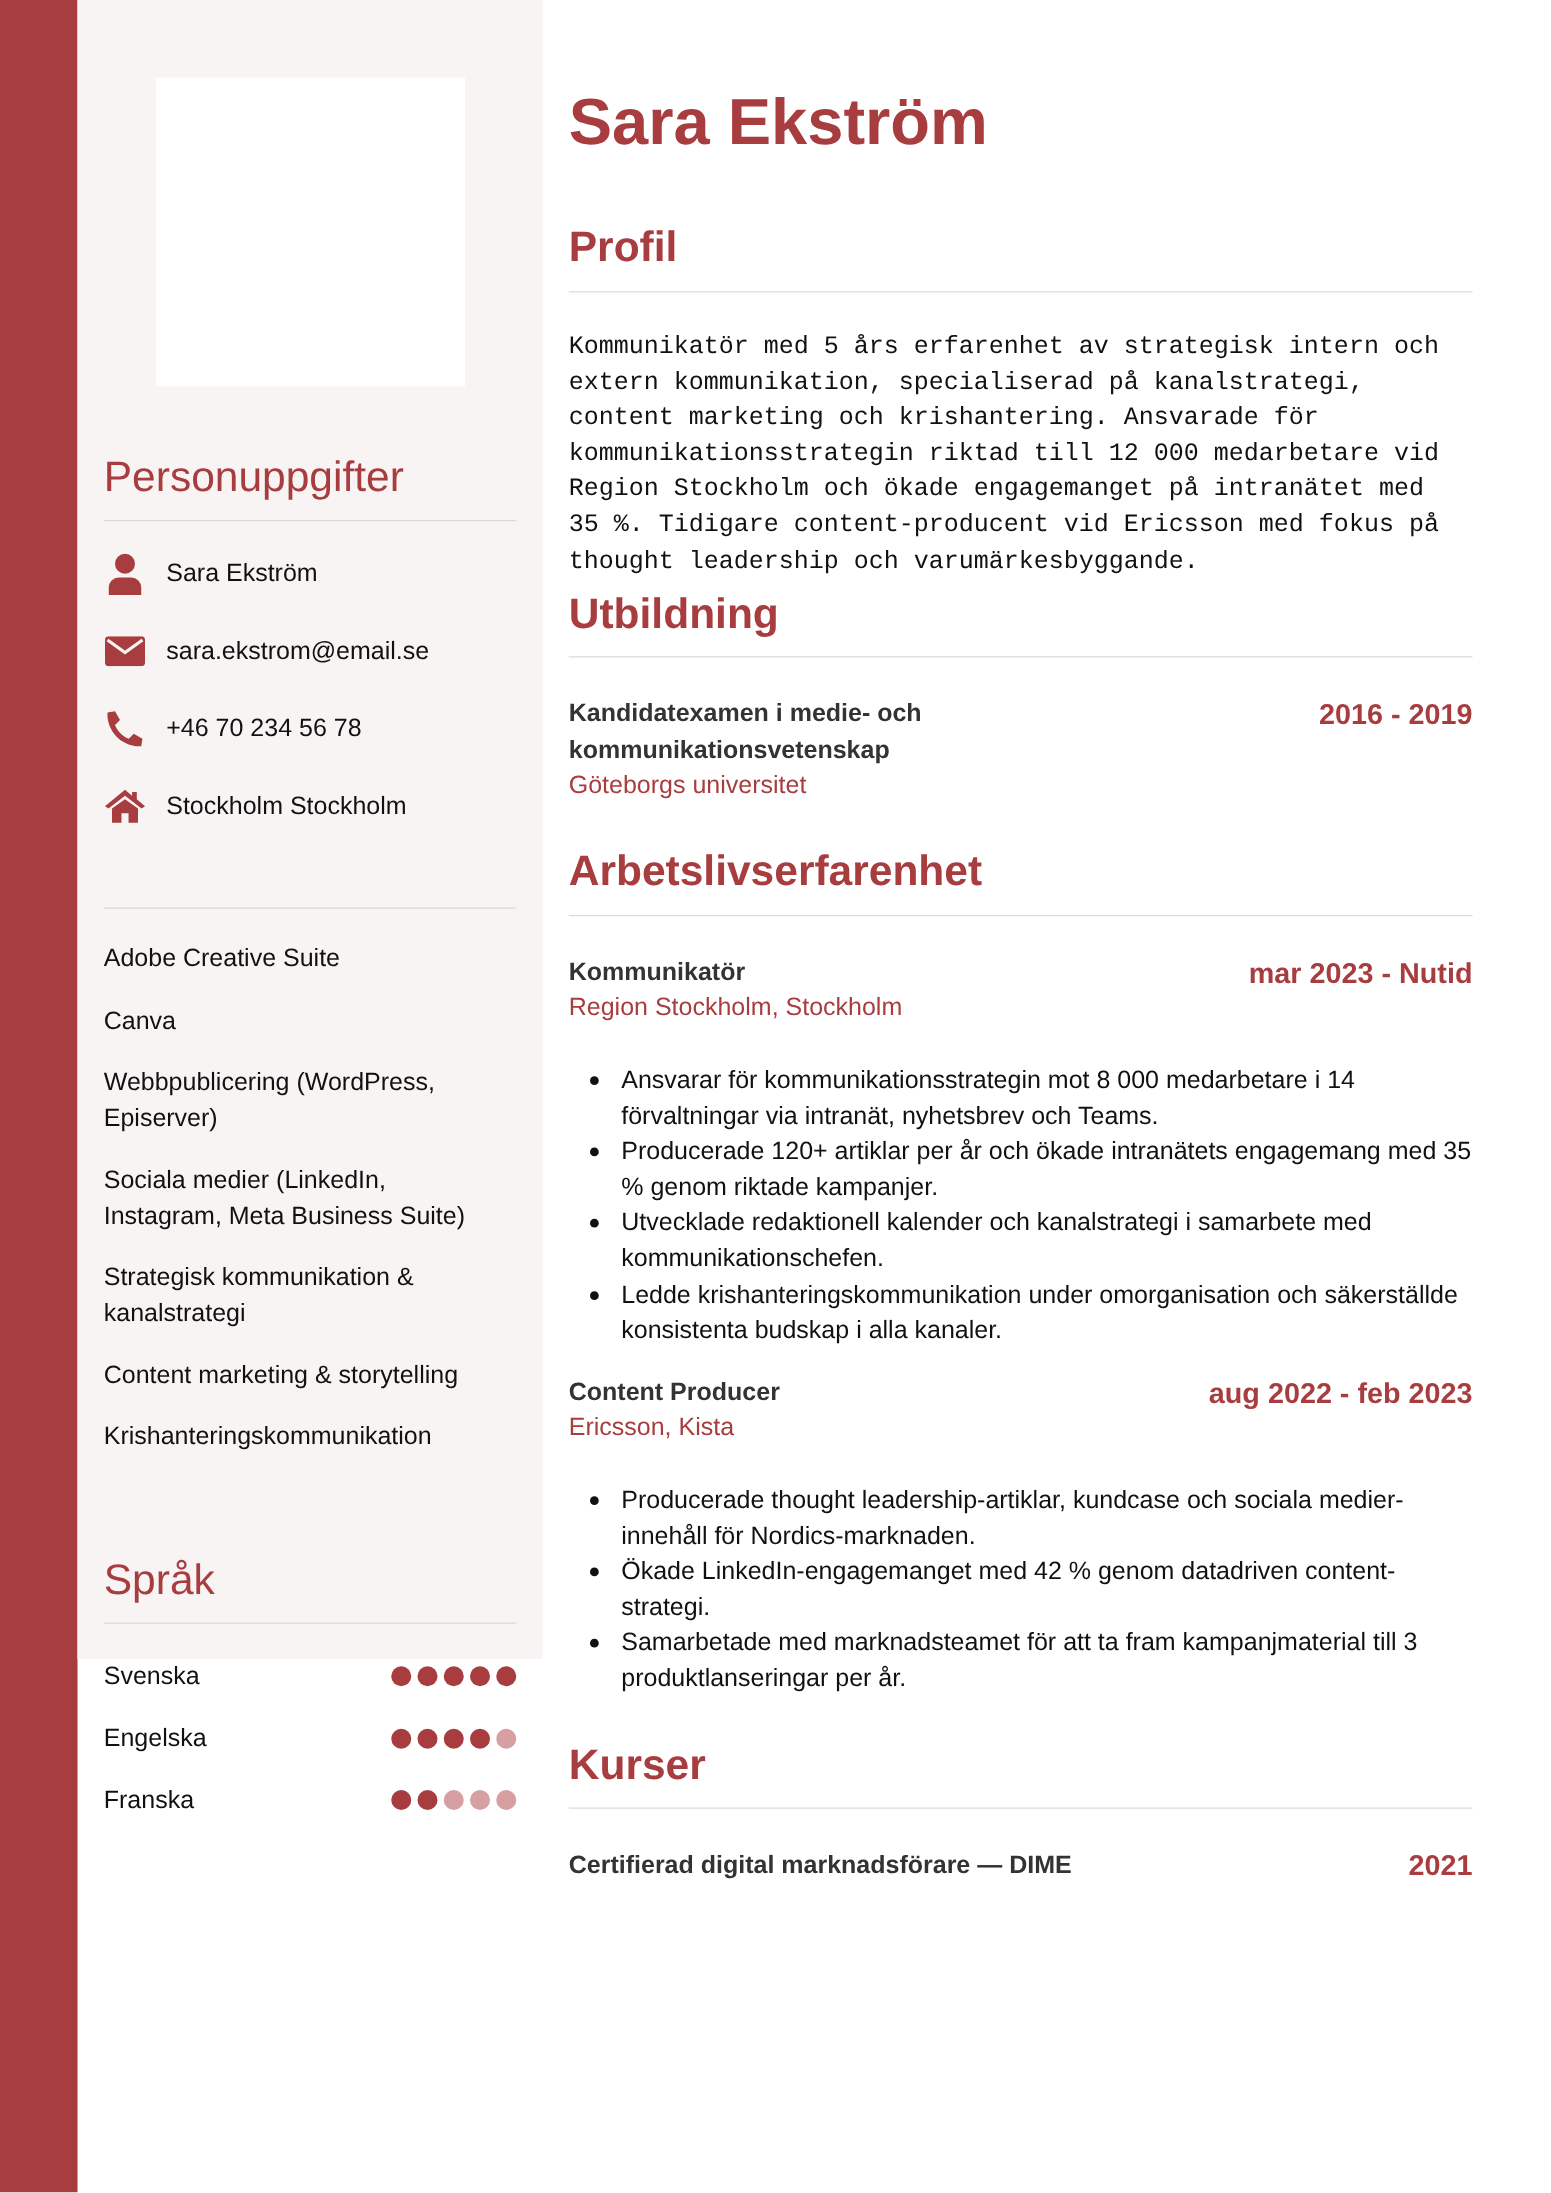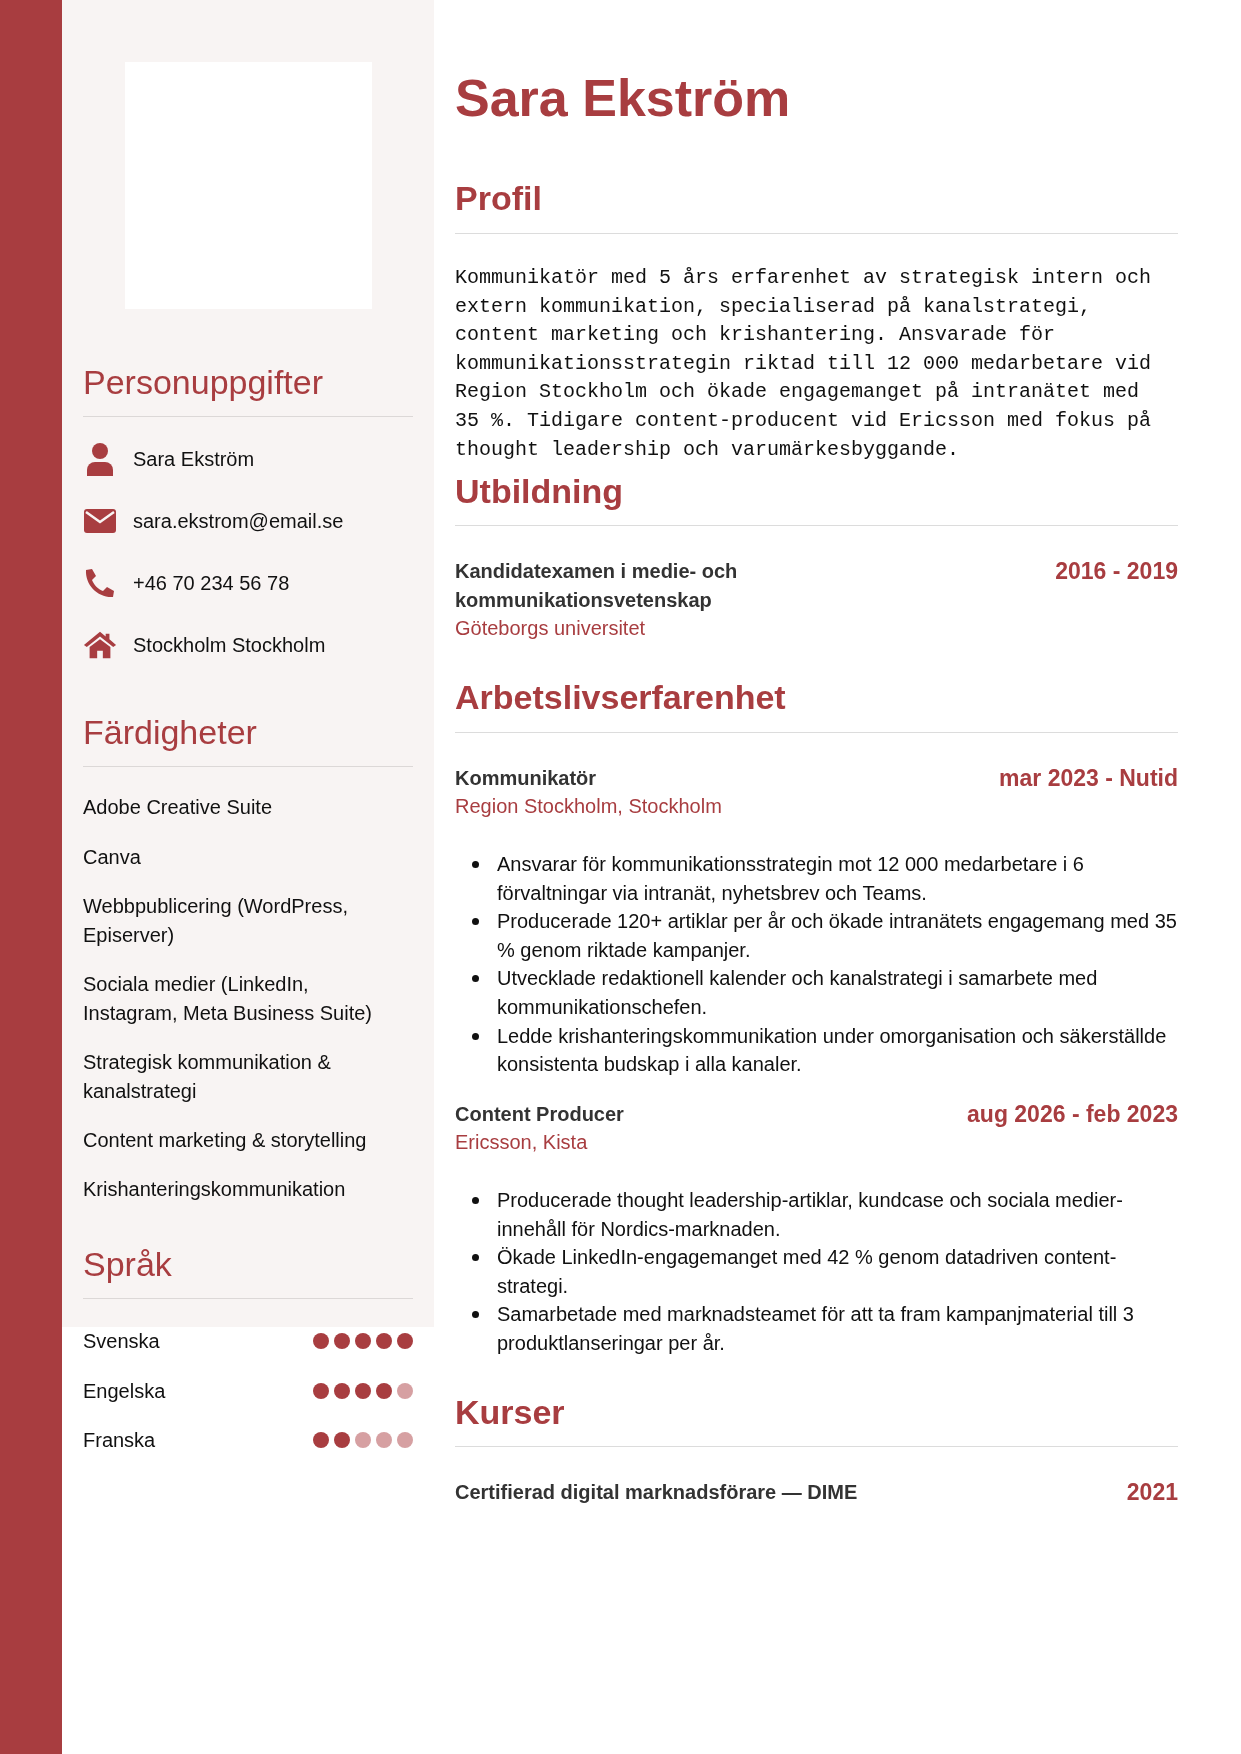--- a/index.html
+++ b/index.html
@@ -84,21 +84,20 @@
               <path d="M18 1 L1 15 L4 17 L18 6 L32 17 L35 15 L28 9 V3 H24 V6 Z"></path>
               <path d="M7 17 L18 9 L29 17 V29 H21 V21 H15 V29 H7 Z"></path>
             </svg>
         </span>
         <span class="contact-text">Stockholm Stockholm</span>
       </div>
     </div>
   </section>
 
   <section class="side-sec" style="top:712px;">
-    <h2 class="side-title">Färdigheter</h2>
     <div class="side-rule"></div>
     <div style="position:relative;">
       <div class="skill" style="top:26px;">Adobe Creative Suite</div>
       <div class="skill" style="top:76px;">Canva</div>
       <div class="skill" style="top:125px;">Webbpublicering (WordPress, Episerver)</div>
       <div class="skill" style="top:203px;">Sociala medier (LinkedIn, Instagram, Meta Business Suite)</div>
       <div class="skill" style="top:281px;">Strategisk kommunikation &amp; kanalstrategi</div>
       <div class="skill" style="top:359px;">Content marketing &amp; storytelling</div>
       <div class="skill" style="top:408px;">Krishanteringskommunikation</div>
     </div>
@@ -155,28 +154,28 @@
   <div class="entry-date" style="top:557px;">2016 - 2019</div>
   <div class="entry-sub" style="top:614px;">Göteborgs universitet</div>
 
   <h2 class="sec-title" style="top:677px;">Arbetslivserfarenhet</h2>
   <div class="sec-rule" style="top:732px;"></div>
 
   <div class="entry-title" style="top:764px;">Kommunikatör</div>
   <div class="entry-date" style="top:764px;">mar 2023 - Nutid</div>
   <div class="entry-sub" style="top:792px;">Region Stockholm, Stockholm</div>
   <ul class="bullets" style="top:850px;">
-    <li>Ansvarar för kommunikationsstrategin mot 12 000 medarbetare i 6 förvaltningar via intranät, nyhetsbrev och Teams.</li>
+    <li>Ansvarar för kommunikationsstrategin mot 8 000 medarbetare i 14 förvaltningar via intranät, nyhetsbrev och Teams.</li>
     <li>Producerade 120+ artiklar per år och ökade intranätets engagemang med 35 % genom riktade kampanjer.</li>
     <li>Utvecklade redaktionell kalender och kanalstrategi i samarbete med kommunikationschefen.</li>
     <li>Ledde krishanteringskommunikation under omorganisation och säkerställde konsistenta budskap i alla kanaler.</li>
   </ul>
 
   <div class="entry-title" style="top:1100px;">Content Producer</div>
-  <div class="entry-date" style="top:1100px;">aug 2026 - feb 2023</div>
+  <div class="entry-date" style="top:1100px;">aug 2022 - feb 2023</div>
   <div class="entry-sub" style="top:1128px;">Ericsson, Kista</div>
   <ul class="bullets" style="top:1186px;">
     <li>Producerade thought leadership-artiklar, kundcase och sociala medier-innehåll för Nordics-marknaden.</li>
     <li>Ökade LinkedIn-engagemanget med 42 % genom datadriven content-strategi.</li>
     <li>Samarbetade med marknadsteamet för att ta fram kampanjmaterial till 3 produktlanseringar per år.</li>
   </ul>
 
   <h2 class="sec-title" style="top:1392px;">Kurser</h2>
   <div class="sec-rule" style="top:1446px;"></div>
   <div class="entry-title" style="top:1478px;">Certifierad digital marknadsförare — DIME</div>

